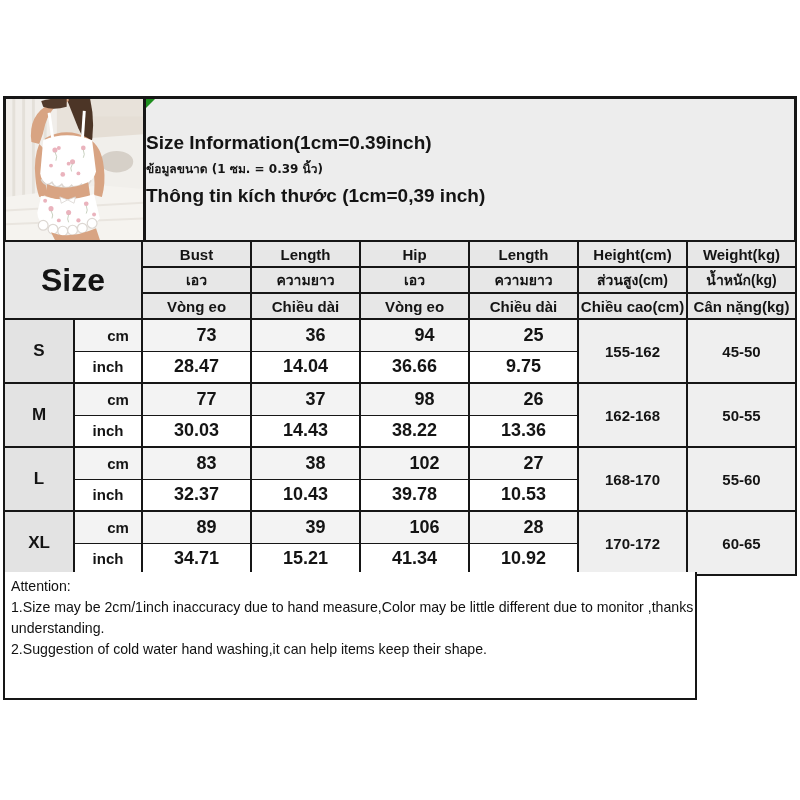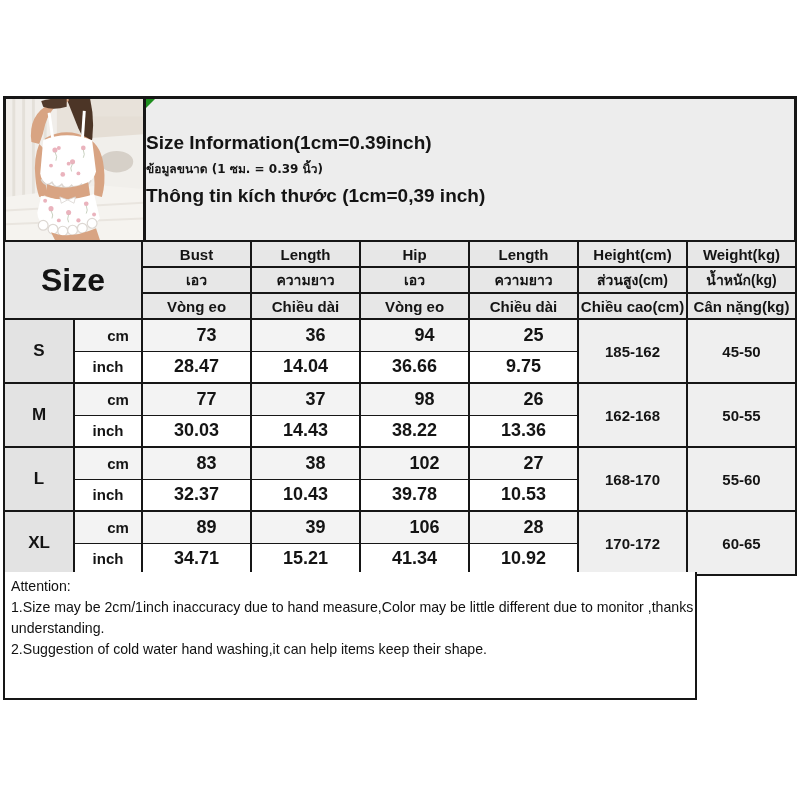--- a/index.html
+++ b/index.html
@@ -190,21 +190,21 @@
       <th class="hdr hdr-vi">Cân nặng(kg)</th>
     </tr>
 
     <tr class="drow row-cm">
       <th class="size-label" rowspan="2">S</th>
       <td class="unit unit-cm thin-b">cm</td>
       <td class="val val-cm thin-b">73</td>
       <td class="val val-cm thin-b">36</td>
       <td class="val val-cm thin-b">94</td>
       <td class="val val-cm thin-b">25</td>
-      <td class="range" rowspan="2">185-162</td>
+      <td class="range" rowspan="2">155-162</td>
       <td class="range" rowspan="2">45-50</td>
     </tr>
     <tr class="drow row-inch">
       <td class="unit unit-inch">inch</td>
       <td class="val val-inch">28.47</td>
       <td class="val val-inch">14.04</td>
       <td class="val val-inch">36.66</td>
       <td class="val val-inch">9.75</td>
     </tr>
 

